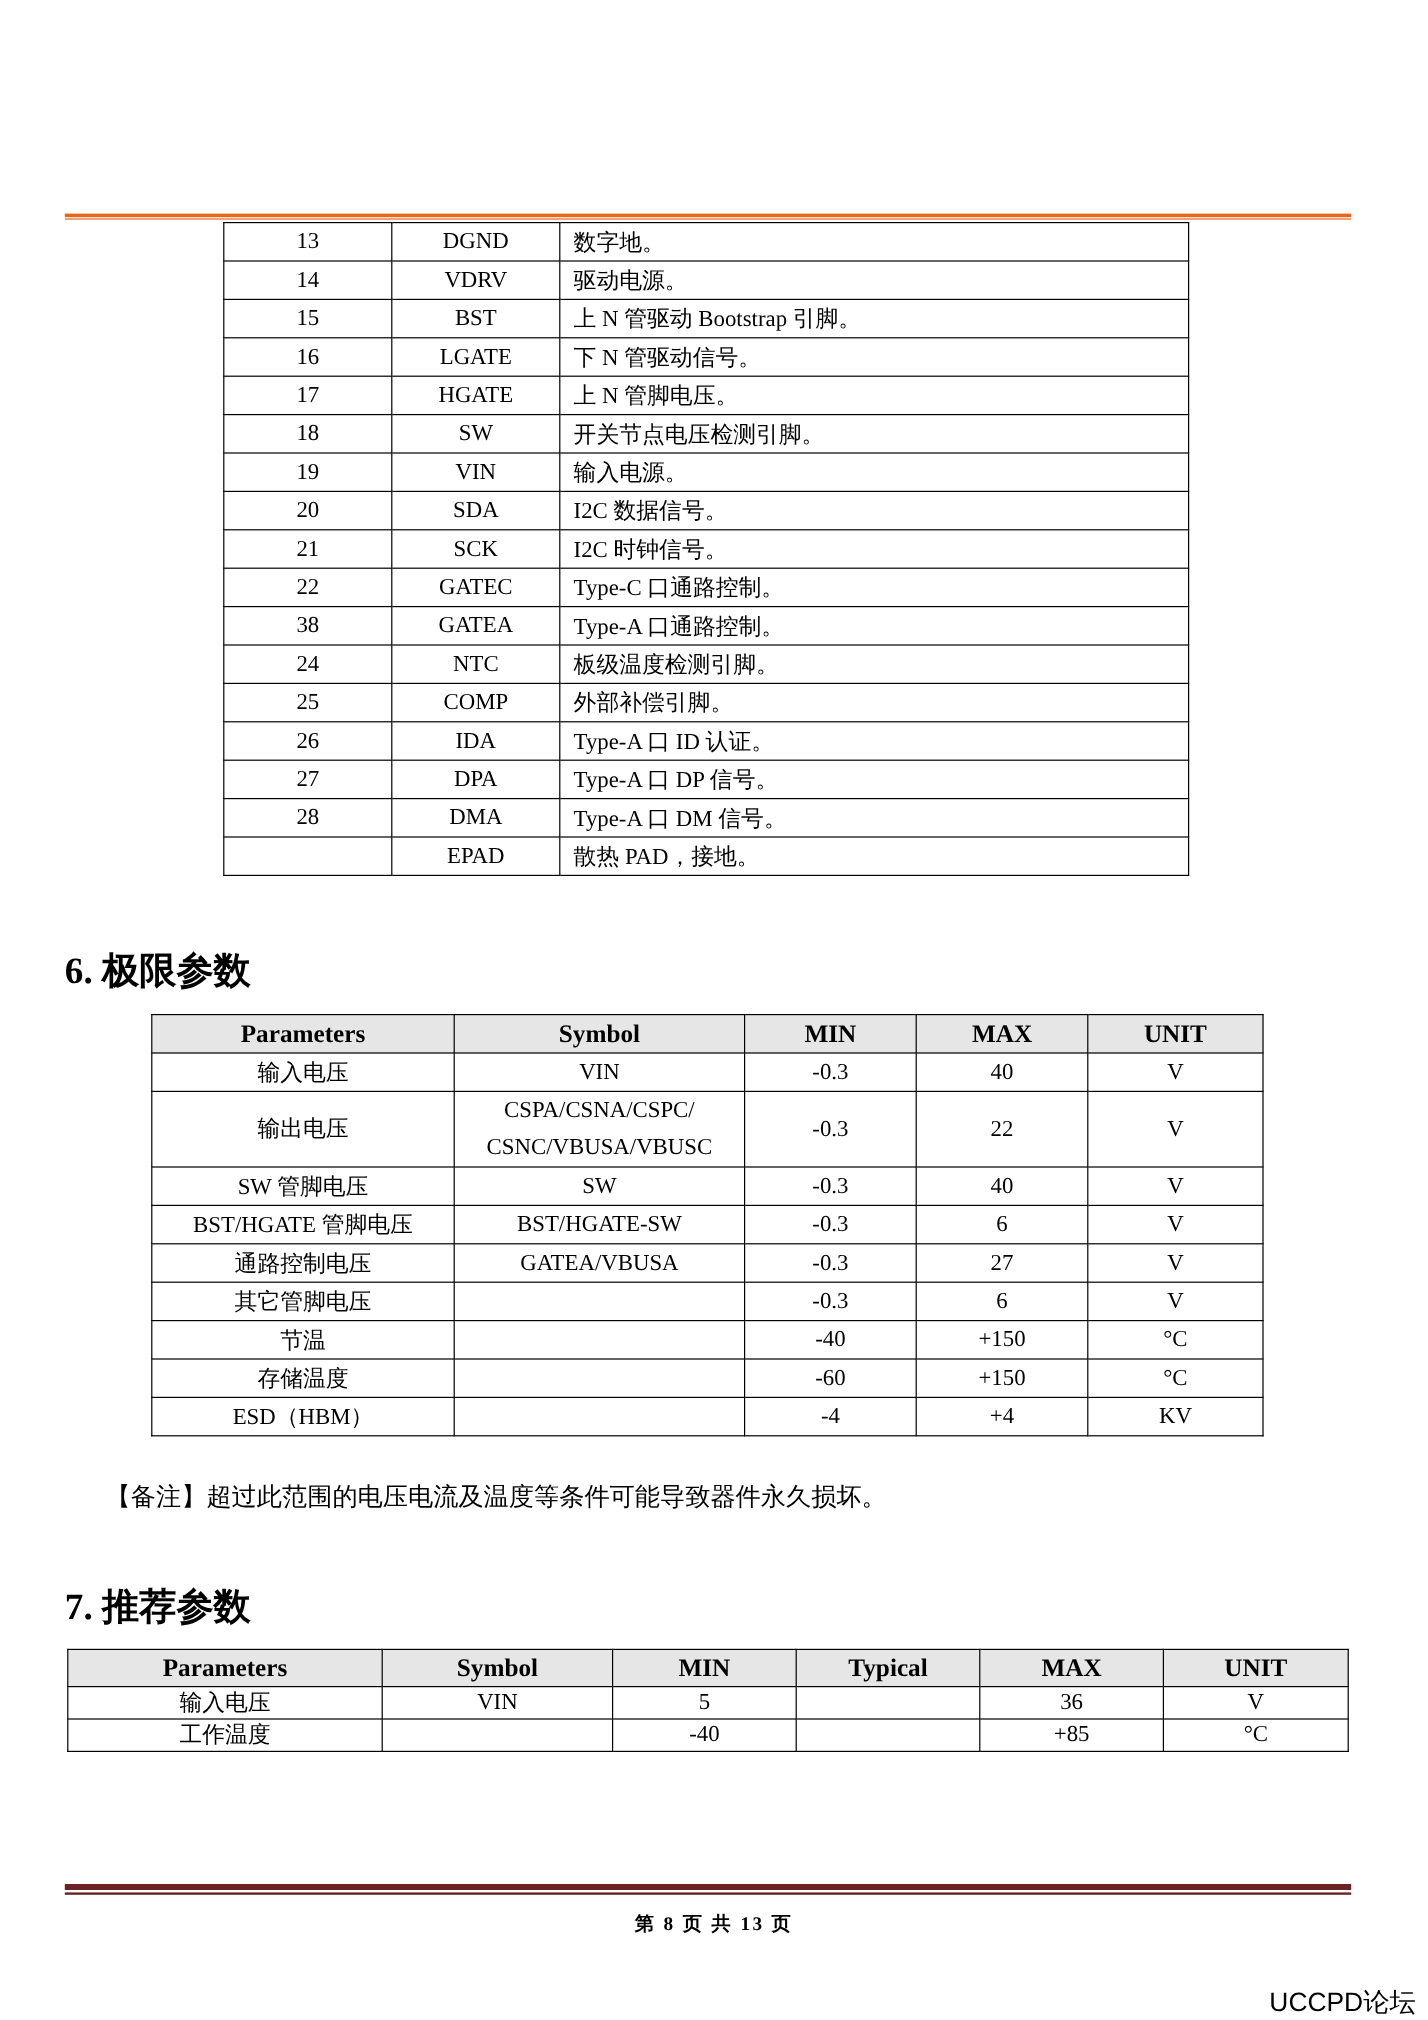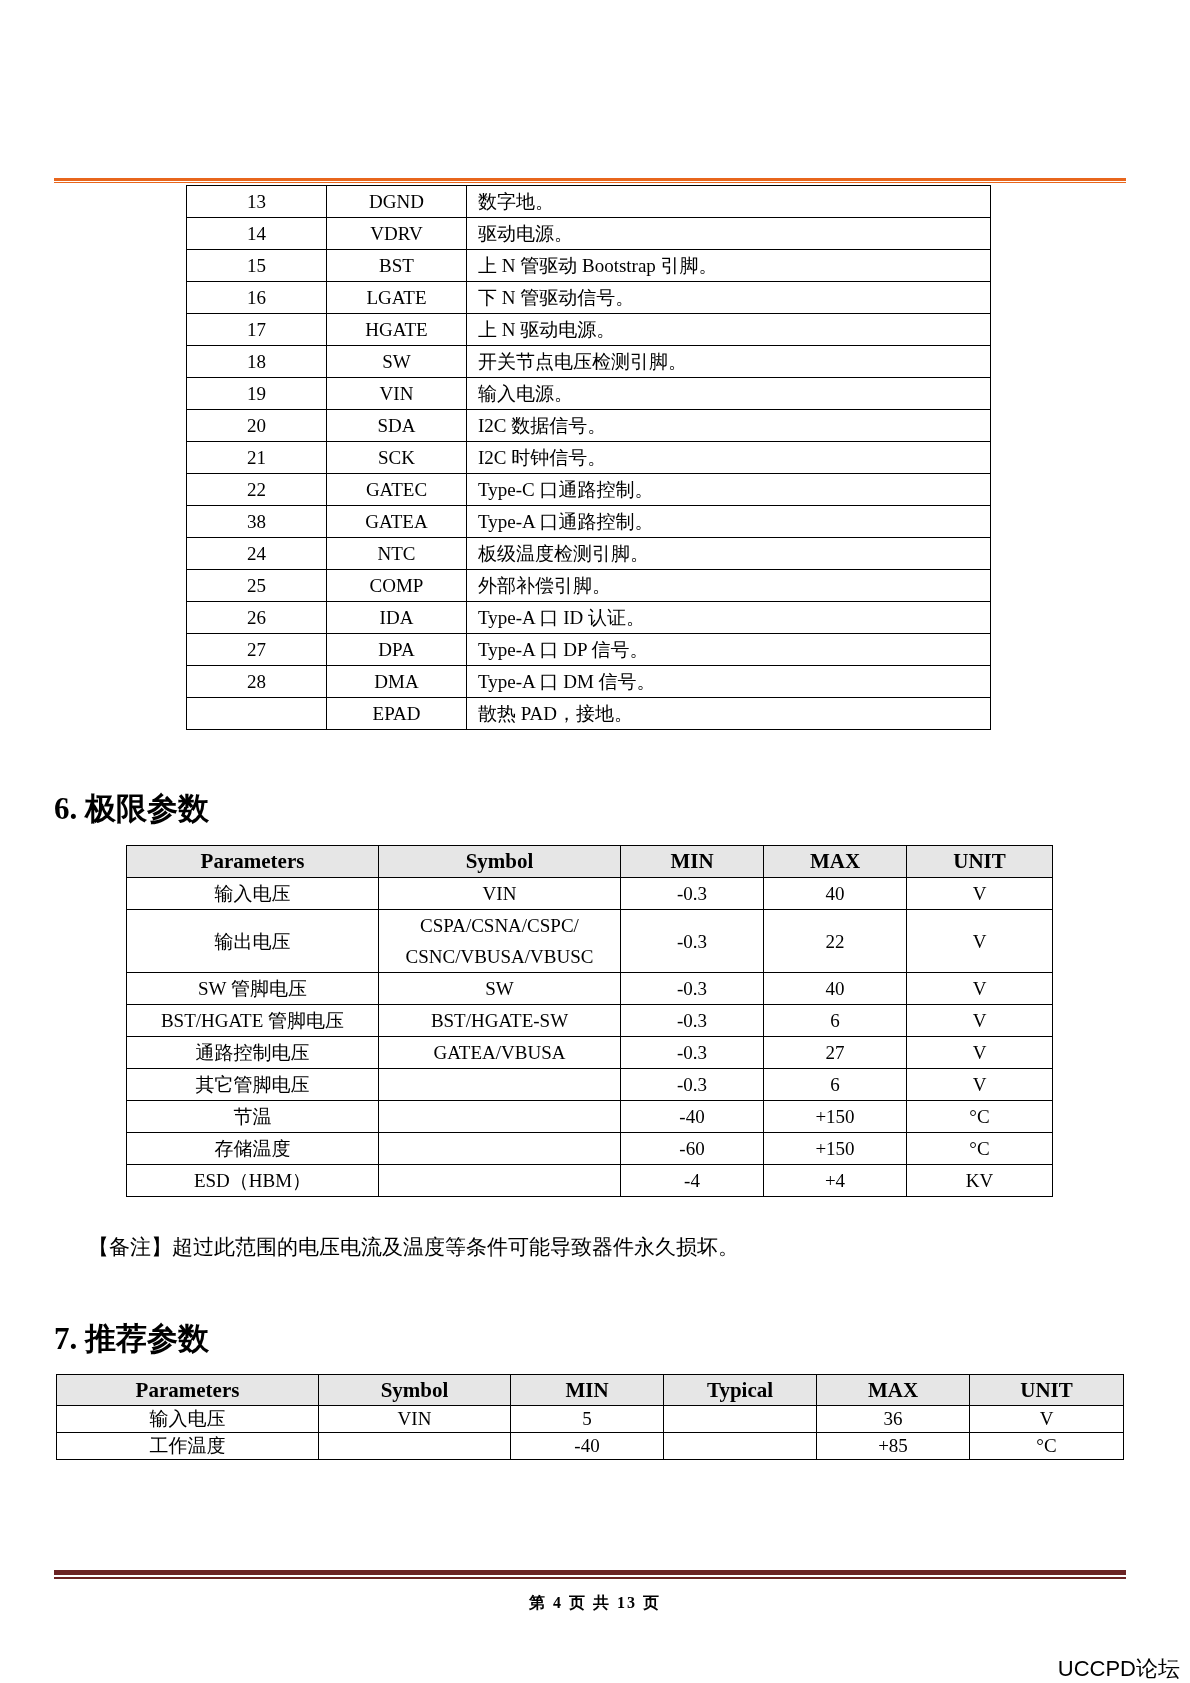--- a/index.html
+++ b/index.html
@@ -67,21 +67,21 @@
         <td class="desc">上 N 管驱动 Bootstrap 引脚。</td>
       </tr>
     <tr>
         <td>16</td>
         <td>LGATE</td>
         <td class="desc">下 N 管驱动信号。</td>
       </tr>
     <tr>
         <td>17</td>
         <td>HGATE</td>
-        <td class="desc">上 N 驱动电源。</td>
+        <td class="desc">上 N 管脚电压。</td>
       </tr>
     <tr>
         <td>18</td>
         <td>SW</td>
         <td class="desc">开关节点电压检测引脚。</td>
       </tr>
     <tr>
         <td>19</td>
         <td>VIN</td>
         <td class="desc">输入电源。</td>
@@ -266,14 +266,14 @@
         <td>-40</td>
         <td></td>
         <td>+85</td>
         <td>°C</td>
       </tr>
   </tbody>
 </table>
 
 <div class="ftr-thick"></div>
 <div class="ftr-thin"></div>
-<div class="page-no">第 4 页 共 13 页</div>
+<div class="page-no">第 8 页 共 13 页</div>
 <div class="watermark">UCCPD论坛</div>
 
 </body></html>

